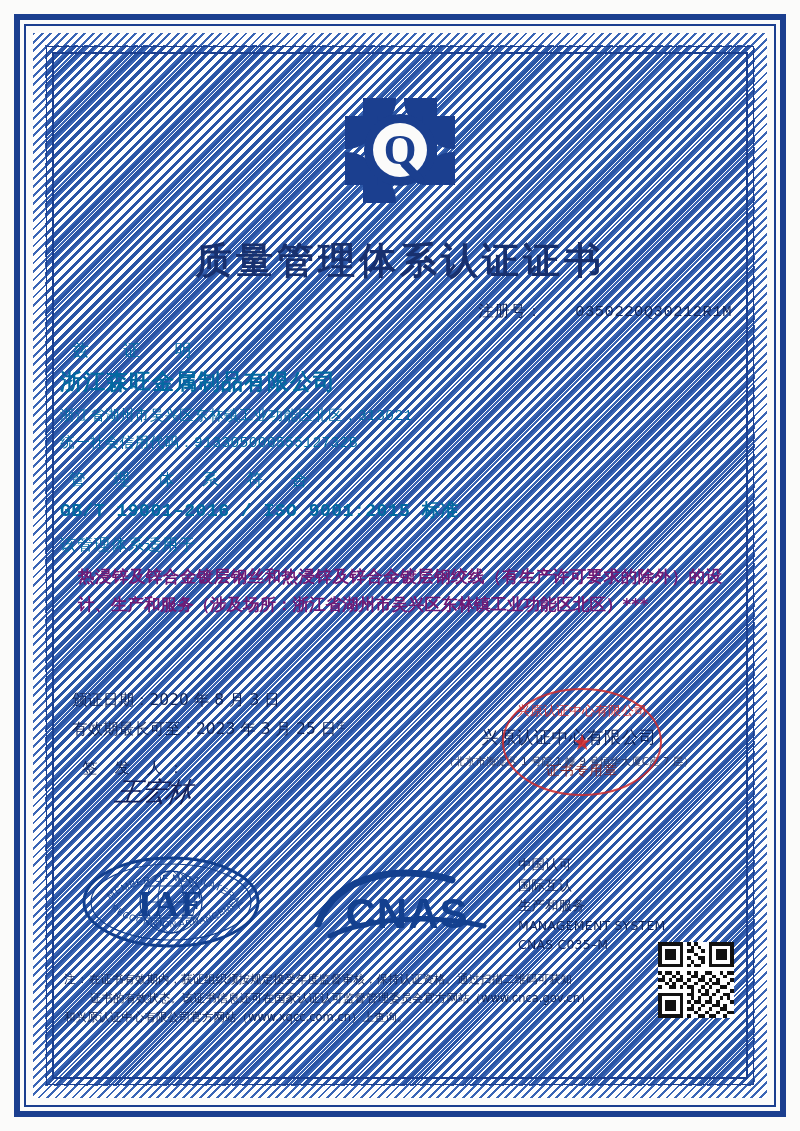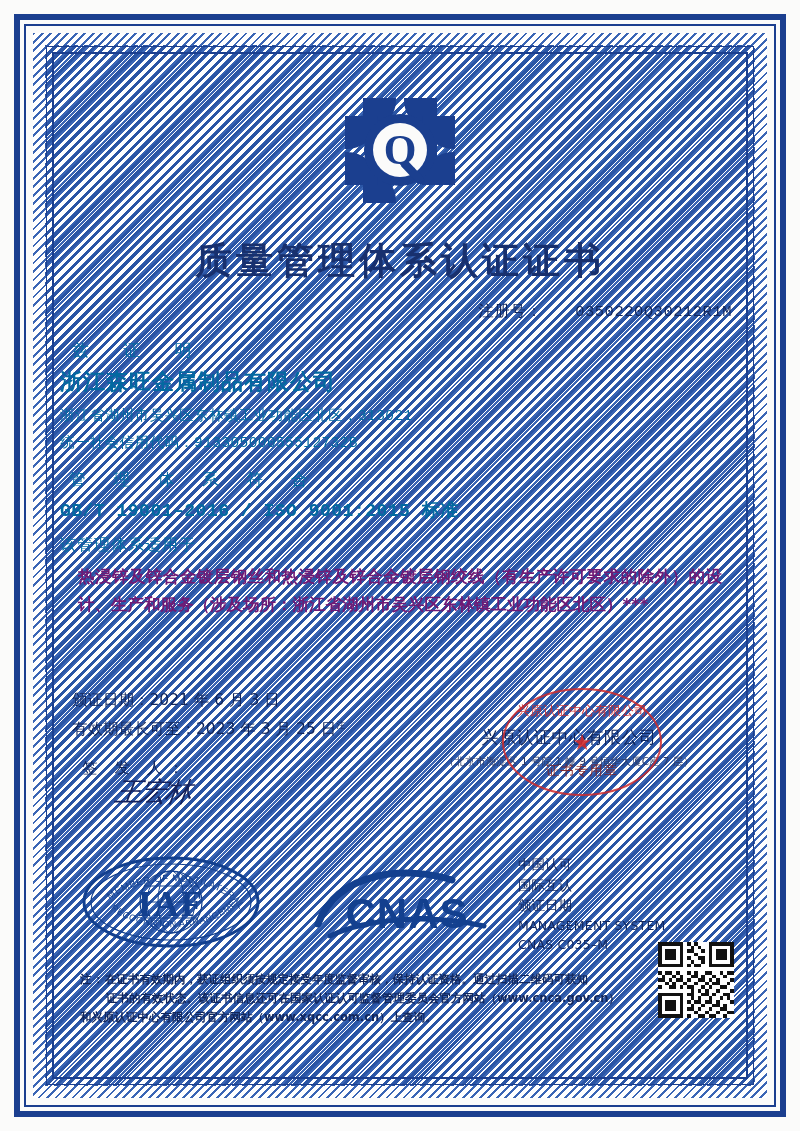--- a/index.html
+++ b/index.html
@@ -219,26 +219,25 @@
     line-height:1.52;
   }
   .accred-text .en{font-size:12.5px;letter-spacing:0.2px;}
 
   .qr{
     position:absolute;right:6px;top:884px;
     width:76px;height:76px;
   }
 
   .footnote{
-    position:absolute;left:20px;right:10px;top:912px;
+    position:absolute;left:4px;right:10px;top:912px;
     color:#11265c;
     font-family:"DejaVu Sans","Liberation Sans",sans-serif;
     font-size:11.5px;
     line-height:1.65;
-    font-weight:bold;
   }
   .footnote .lbl{letter-spacing:1px;}
   .fn-line{display:block;}
   .fn-indent{padding-left:26px;display:block;}
 </style>
 </head>
 <body>
 
 <div class="page">
 
@@ -296,21 +295,21 @@
     <div class="line-center hereby">兹 证 明</div>
     <div class="line-center company">浙江森旺金属制品有限公司</div>
     <div class="line-center address">浙江省湖州市吴兴区东林镇工业功能区北区，313021</div>
     <div class="line-center credit">统一社会信用代码：91330500055512732B</div>
     <div class="line-center sys-conform">管 理 体 系 符 合</div>
     <div class="line-center standard">GB/T 19001–2016 / ISO 9001:2015 标准</div>
     <div class="line-center scope-intro">该管理体系适用于</div>
     <div class="scope">热浸锌及锌合金镀层钢丝和热浸锌及锌合金镀层钢绞线（有生产许可要求的除外）的设计、生产和服务（涉及场所：浙江省湖州市吴兴区东林镇工业功能区北区）***</div>
 
     <div class="issue-block">
-      <div>颁证日期：2021 年 6 月 3 日</div>
+      <div>颁证日期：2020 年 8 月 3 日</div>
       <div>
         <span>有效期最长可至：2023 年 3 月 25 日</span><span class="sup">注</span>
       </div>
     </div>
 
     <div class="signer-row">
       <span class="signer-label">签 发 人：</span>
       <span class="signature">王宏林</span>
     </div>
 
@@ -347,21 +346,21 @@
 
     <svg class="cnas" viewBox="0 0 190 78">
       <path d="M6 58 C 26 4, 96 0, 140 14" stroke="#13408f" stroke-width="7" fill="none" stroke-linecap="round"></path>
       <path d="M18 70 C 55 52, 120 48, 172 60" stroke="#13408f" stroke-width="5" fill="none" stroke-linecap="round"></path>
       <text x="95" y="62" text-anchor="middle" font-family="Liberation Sans, sans-serif" font-size="42" font-weight="bold" fill="#13408f" letter-spacing="1">CNAS</text>
     </svg>
 
     <div class="accred-text">
       <div>中国认可</div>
       <div>国际互认</div>
-      <div>颁证日期</div>
+      <div>生产和服务</div>
       <div class="en">MANAGEMENT SYSTEM</div>
       <div class="en">CNAS C035–M</div>
     </div>
 
     <svg class="qr" viewBox="0 0 21 21" shape-rendering="crispEdges">
       <rect width="21" height="21" fill="#ffffff"></rect>
       <g fill="#111">
         <rect x="0" y="0" width="7" height="1"></rect>
           <rect x="0" y="6" width="7" height="1"></rect>
         <rect x="0" y="0" width="1" height="7"></rect>

